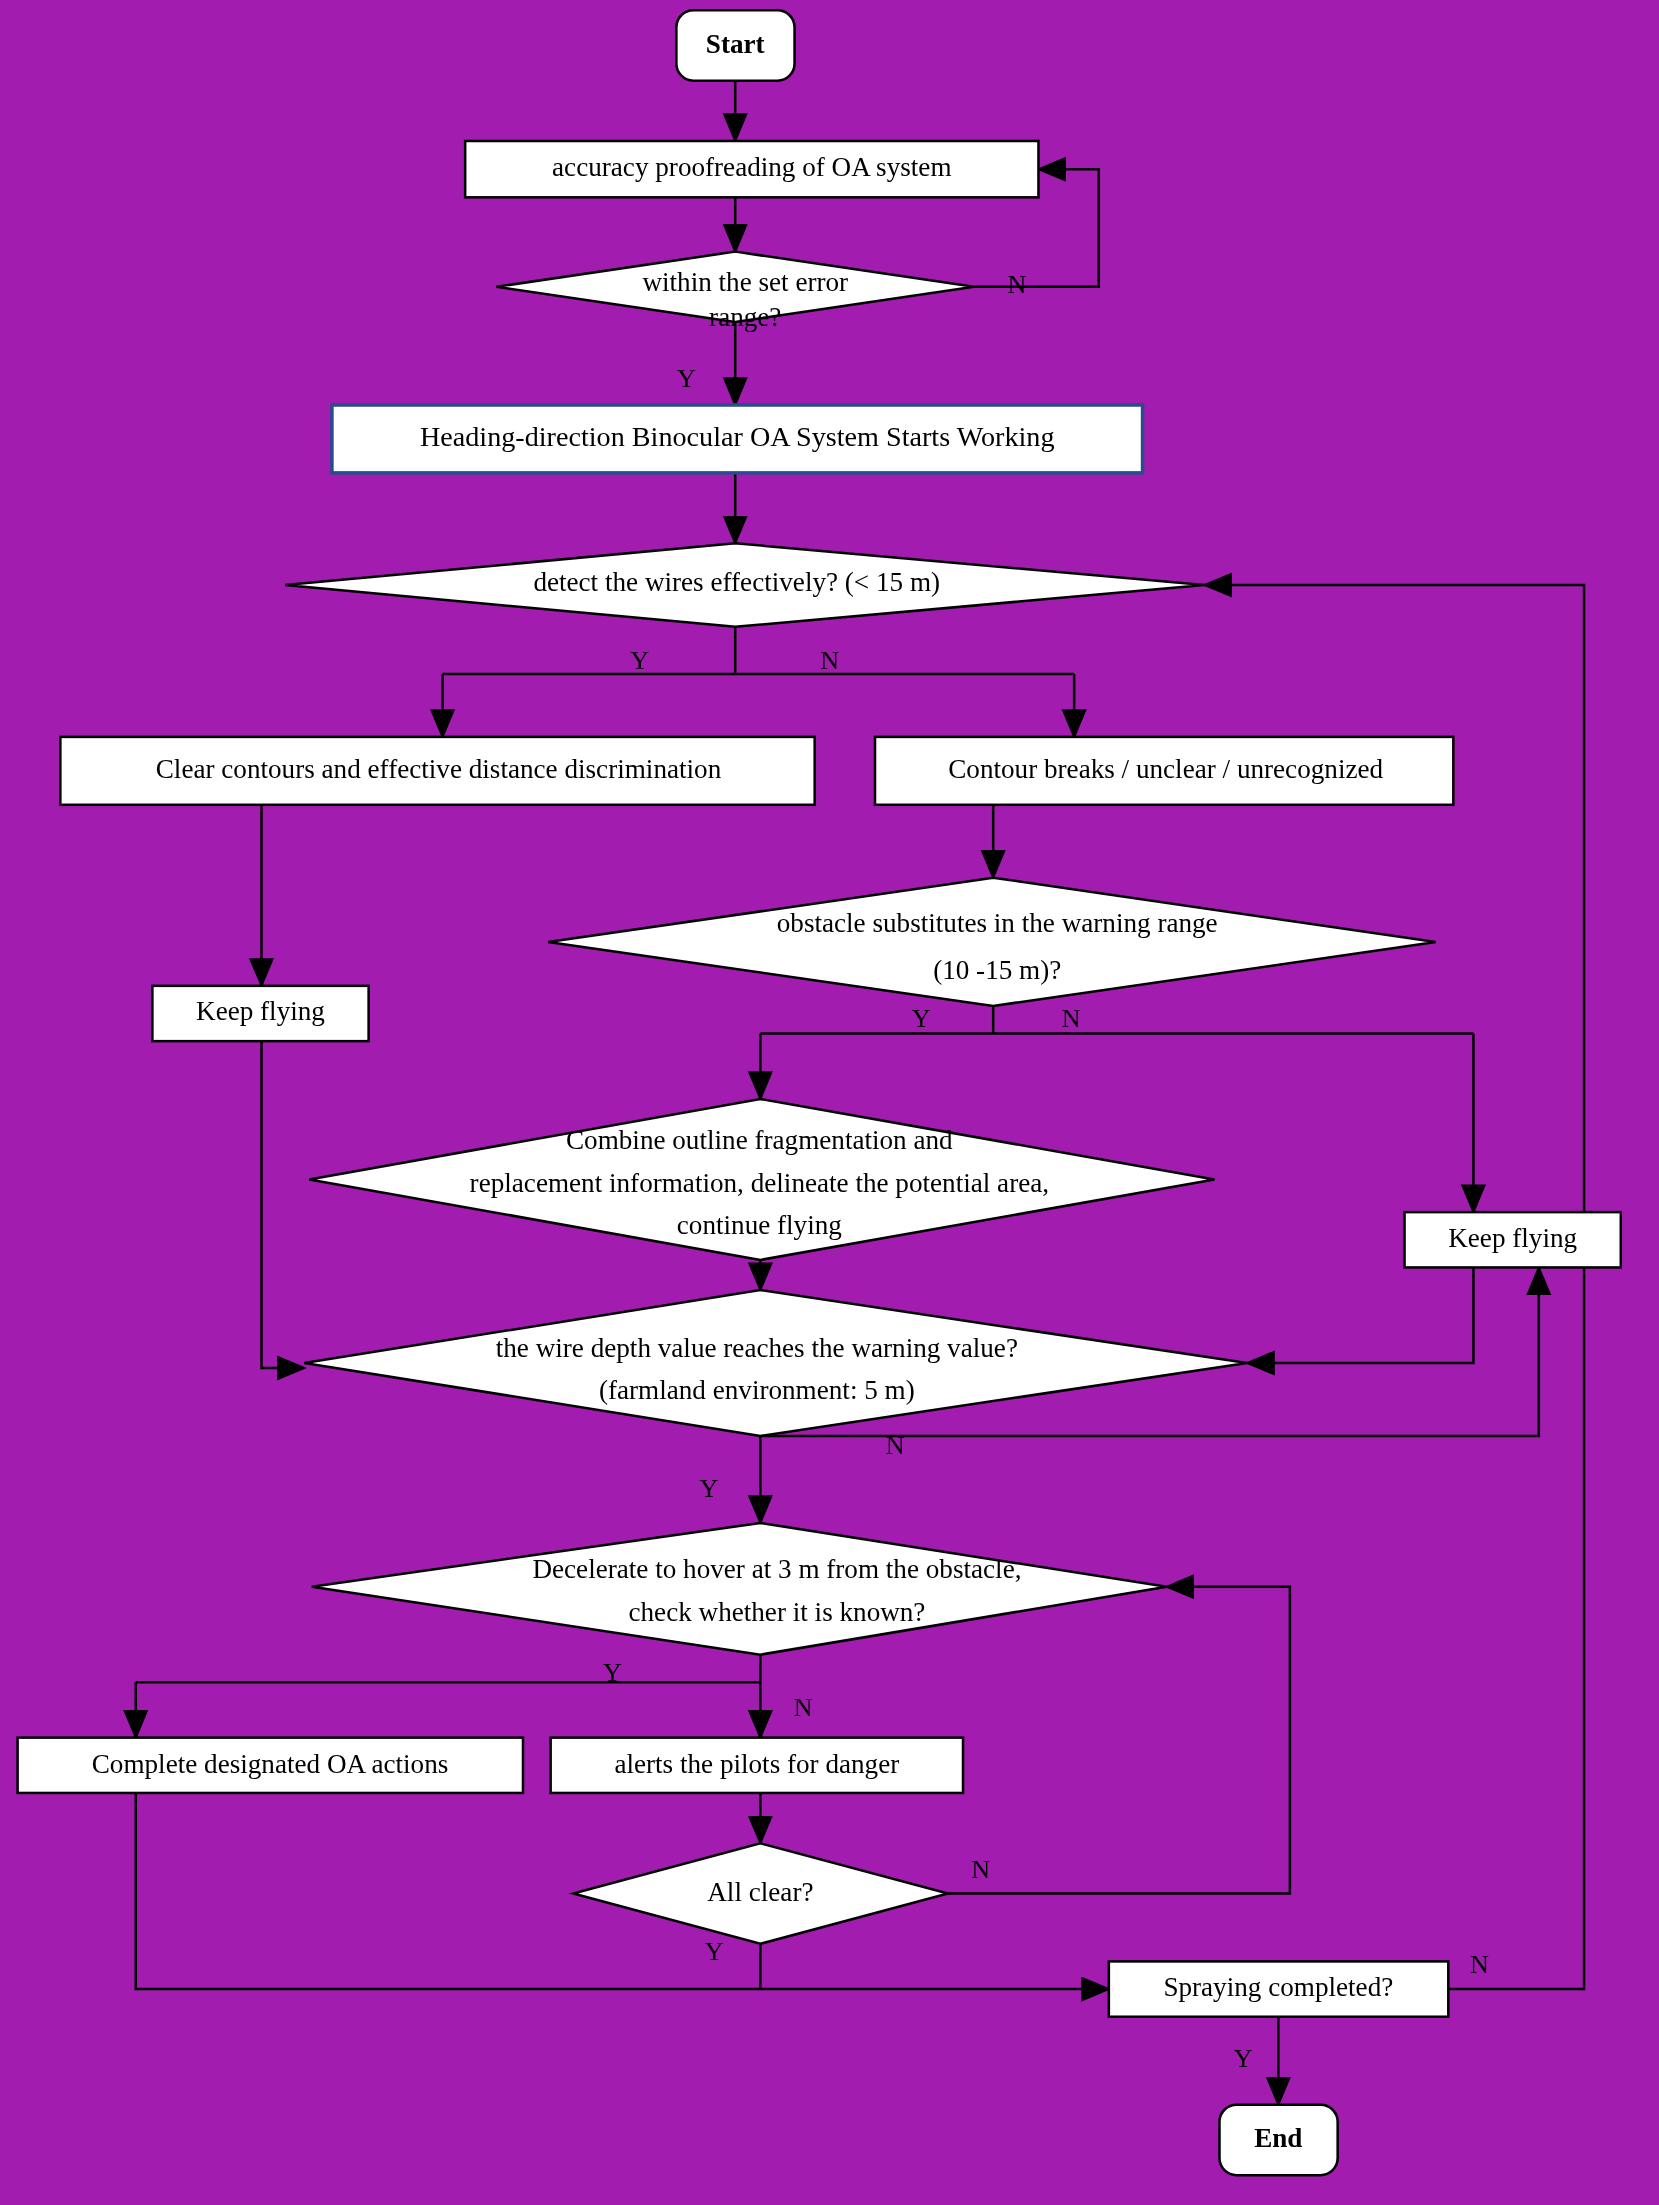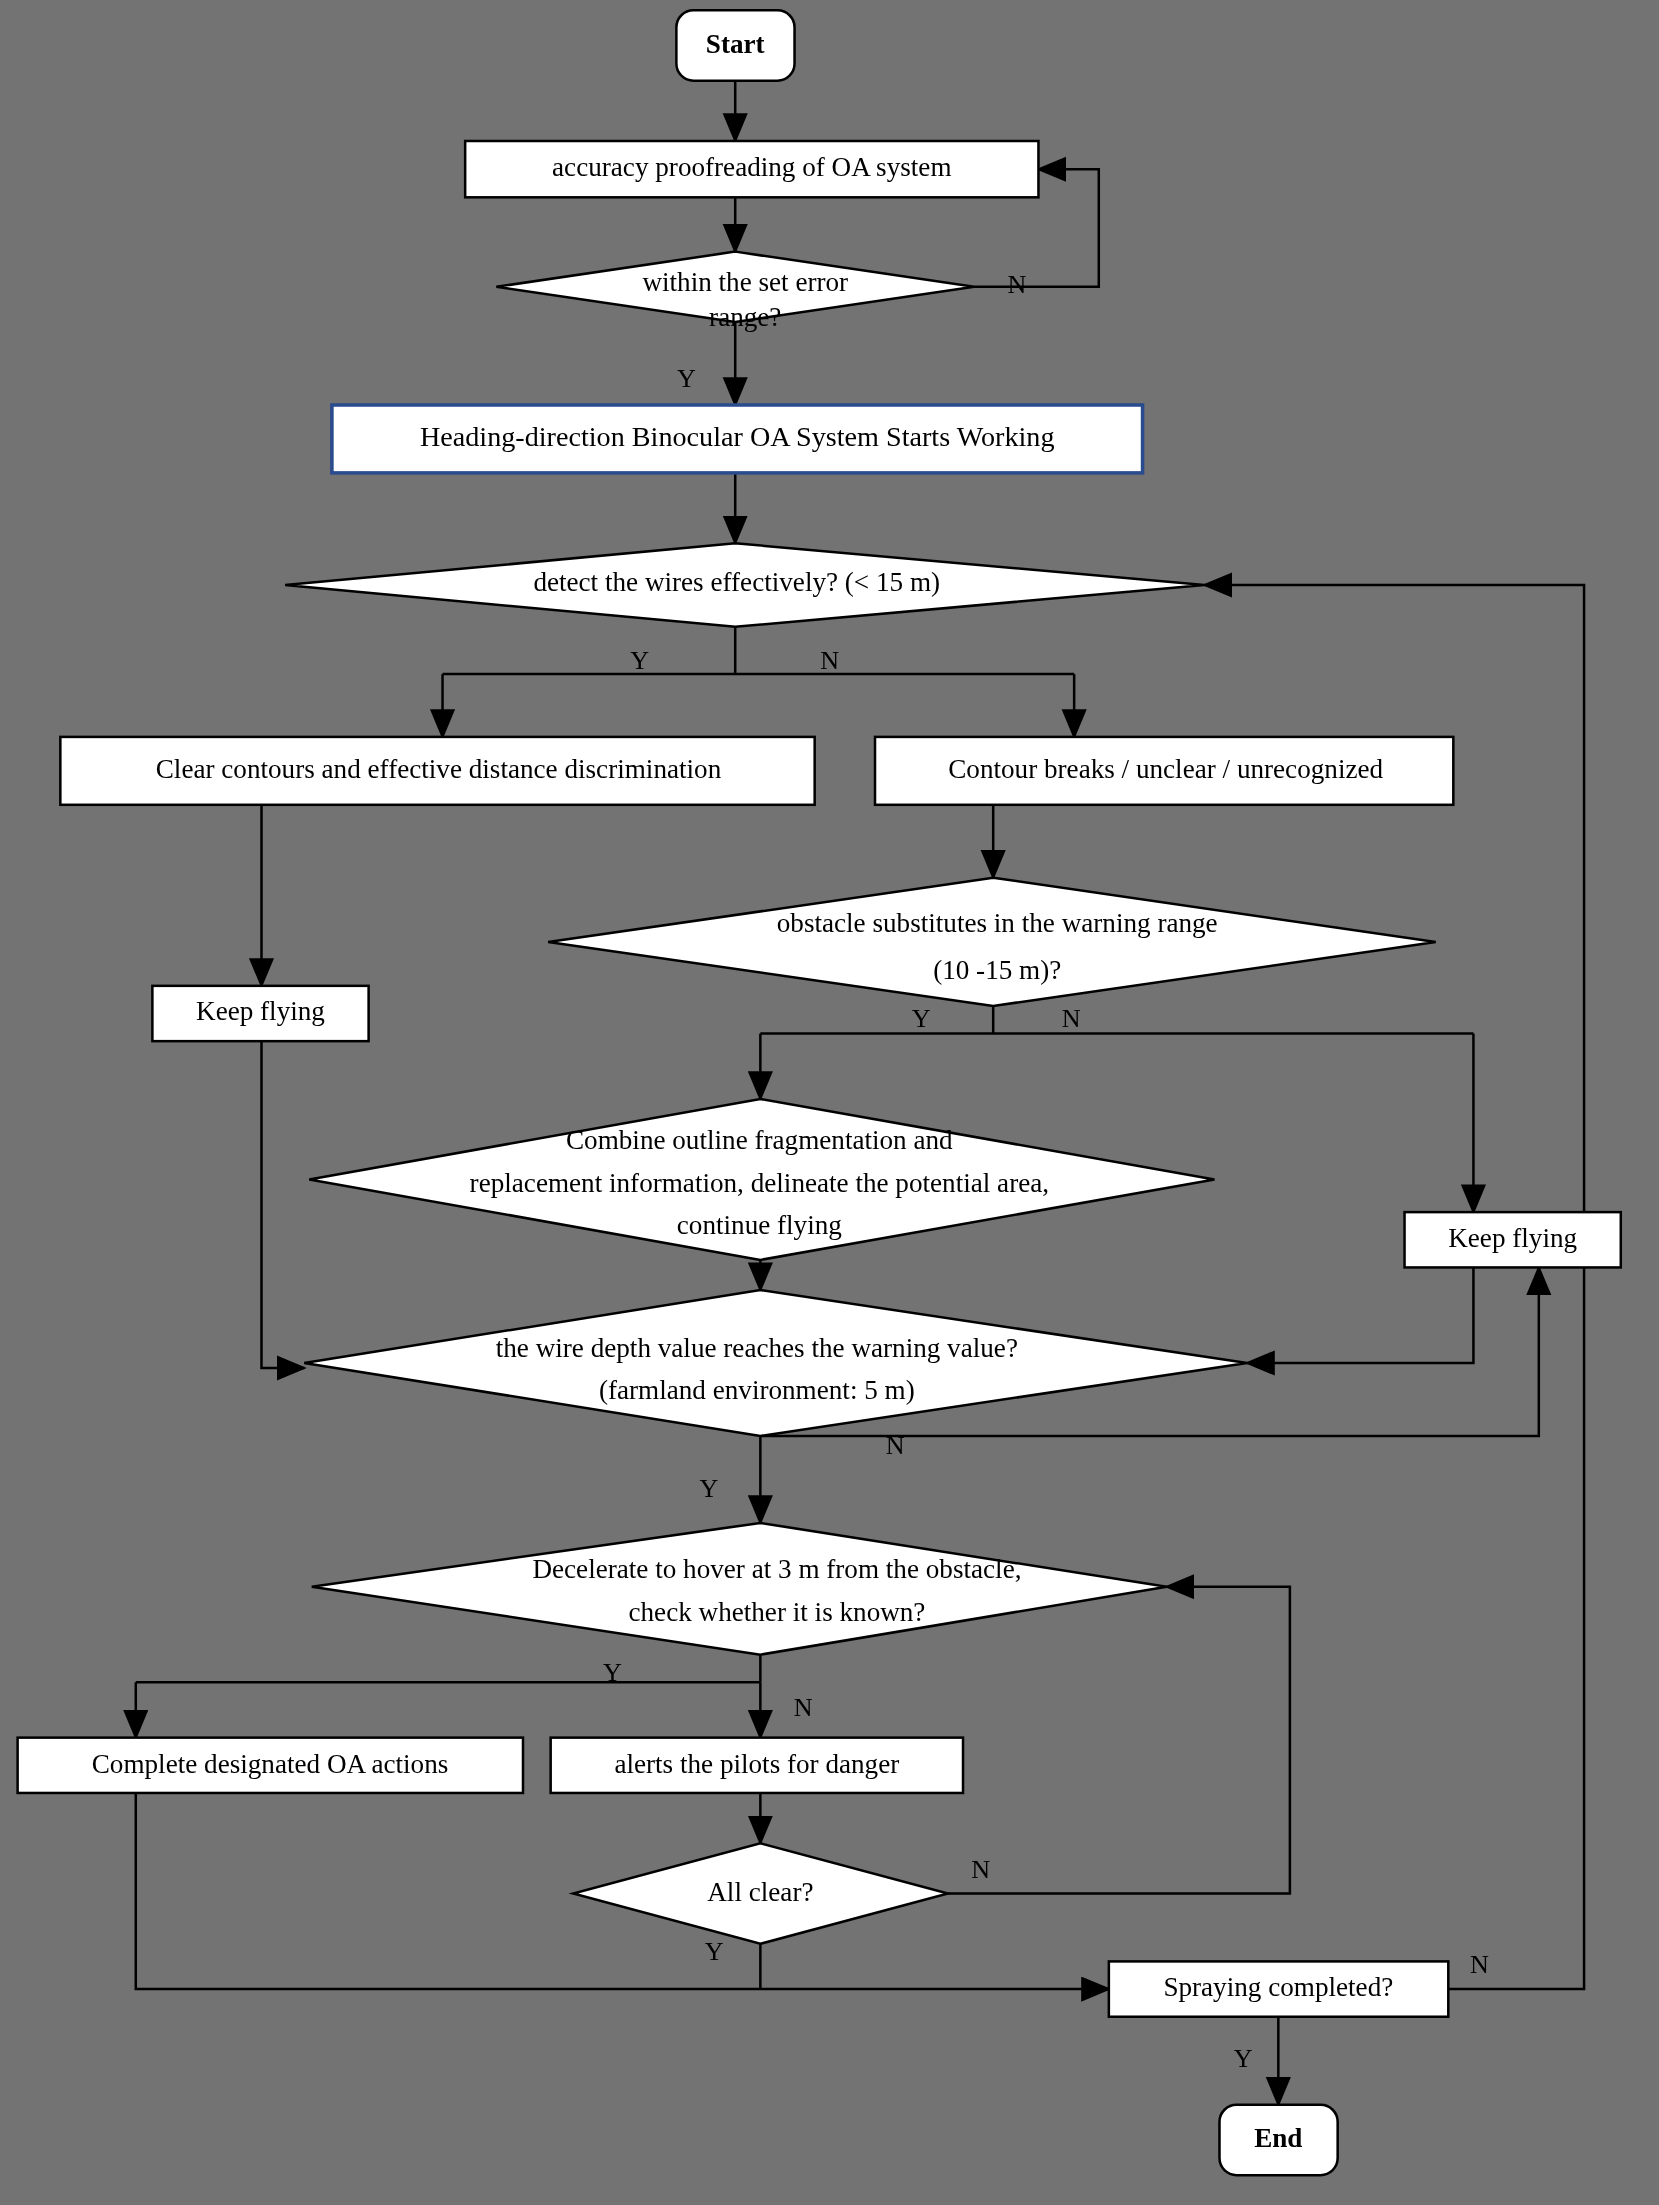--- a/index.html
+++ b/index.html
@@ -1,17 +1,17 @@
 <!DOCTYPE html>
 <html style="font-size:8px"><head>
 <meta charset="utf-8">
 <style>
   html,body{margin:0;padding:0;background:#fff;}
   body{font-family:"Liberation Serif", serif;}
-  #canvas{position:relative;width:1659px;height:2205px;background:#737373;}
+  #canvas{position:relative;width:1659px;height:2205px;background:#a21caf;}
   svg{position:absolute;left:0;top:0;width:1659px;height:2205px;}
   .node-text{font-family:"Liberation Serif", serif;fill:#000;text-anchor:middle;dominant-baseline:middle;}
   .lbl{font-family:"Liberation Serif", serif;fill:#000;font-size:52px;text-anchor:middle;dominant-baseline:middle;}
   .shape{fill:#ffffff;stroke:#000000;stroke-width:5;}
   .shape-blue{fill:#ffffff;stroke:#2a4b8d;stroke-width:7;}
   .edge{fill:none;stroke:#000000;stroke-width:5;}
 </style>
 </head>
 <body>
 

